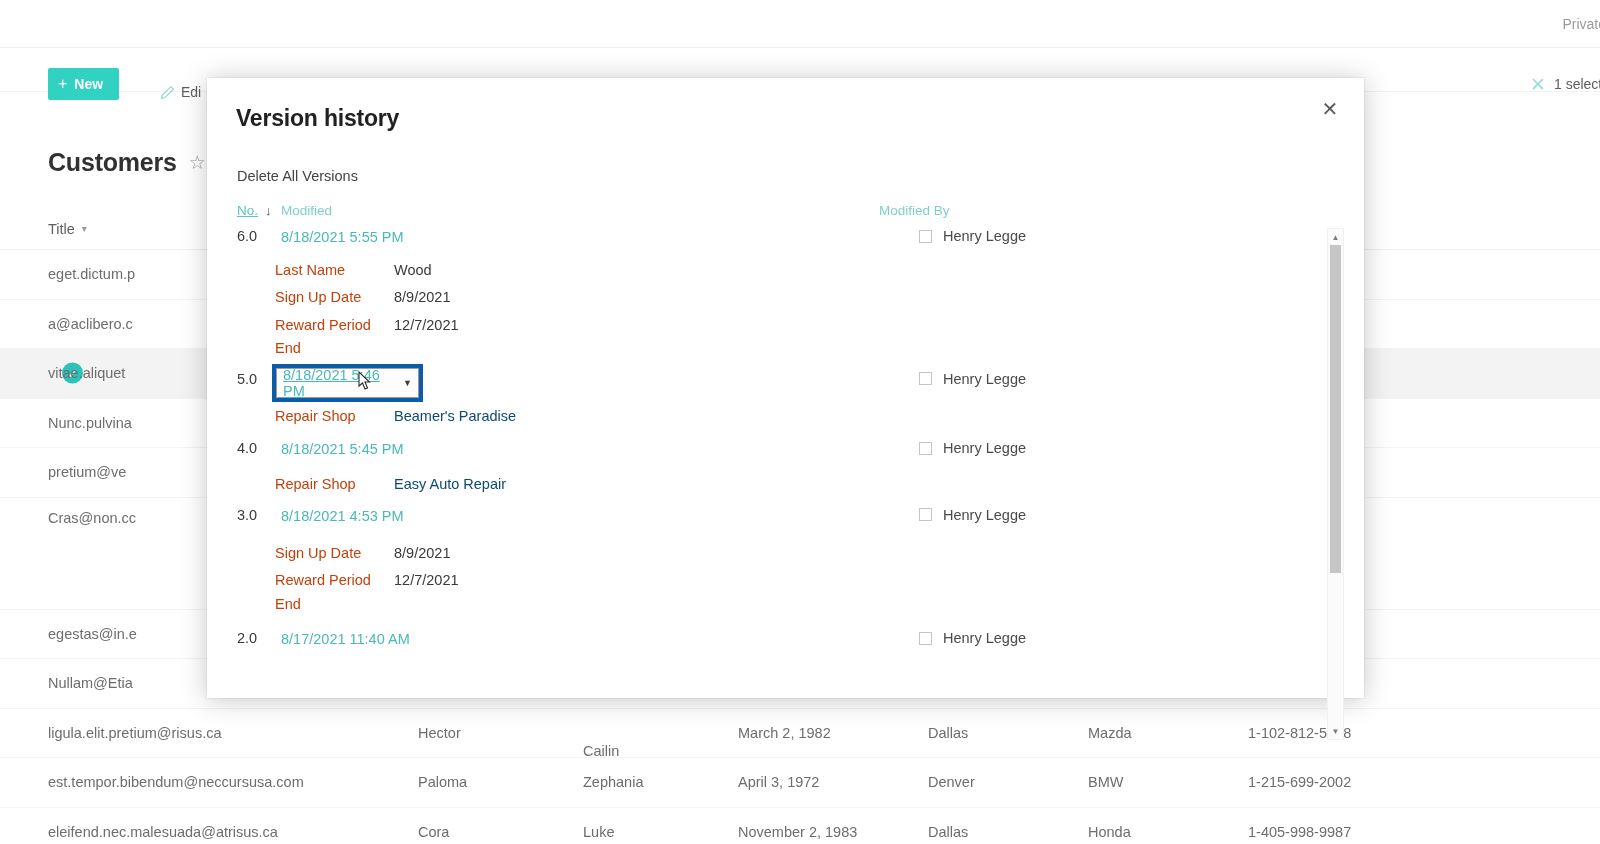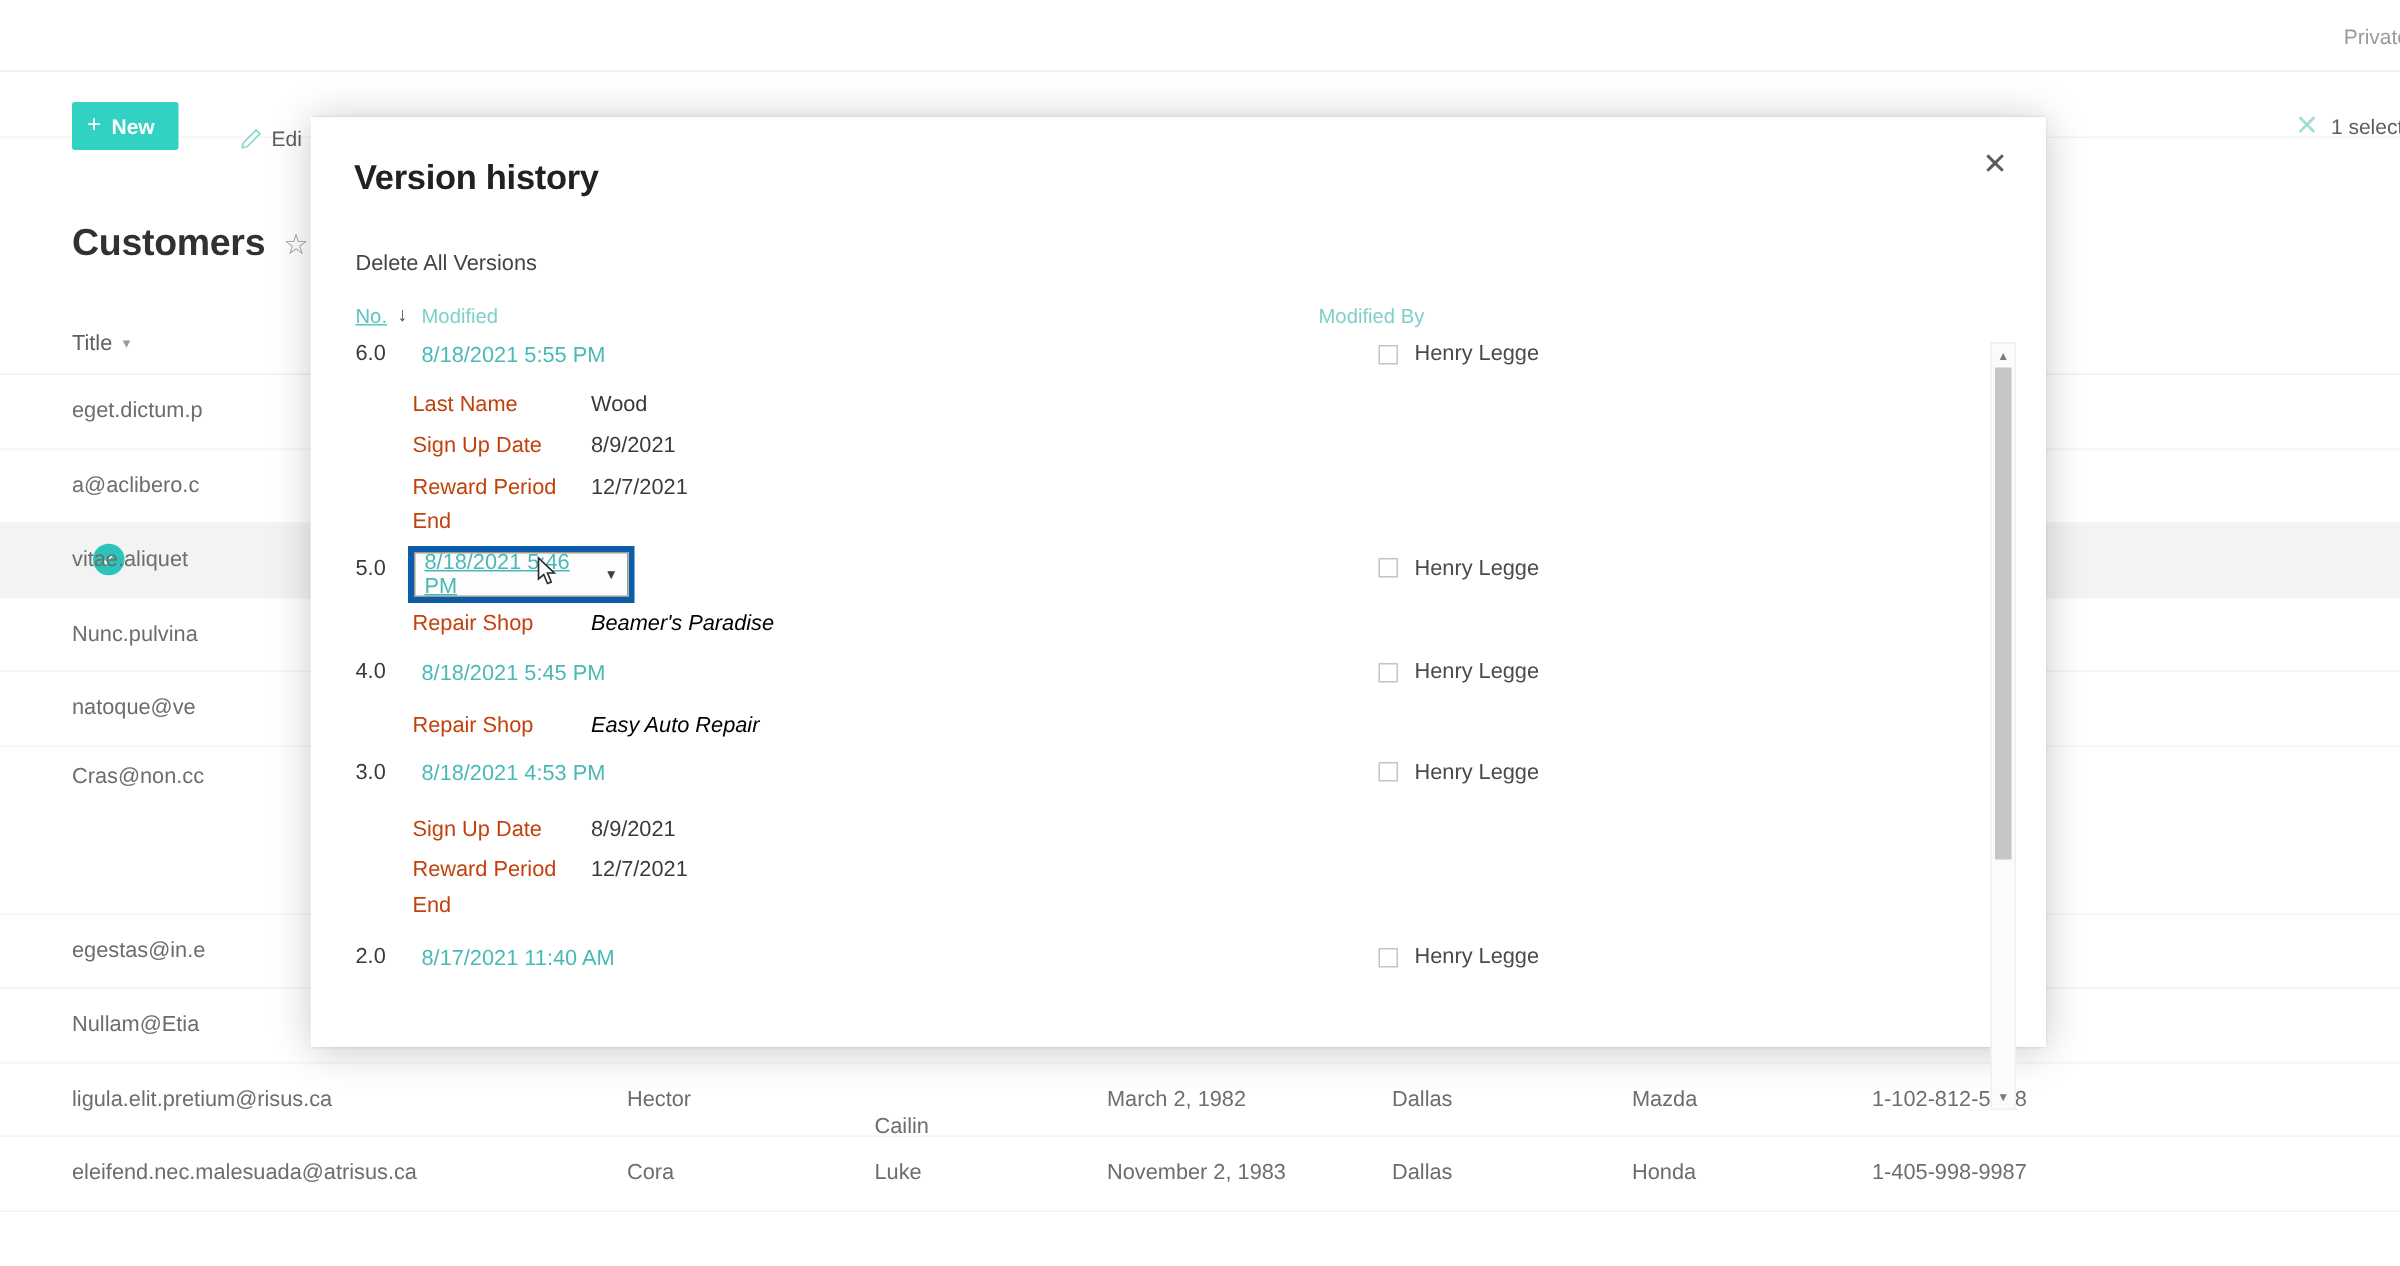--- a/index.html
+++ b/index.html
@@ -175,21 +175,21 @@
     height: 30px; width: 143px; padding: 0 6px 0 6px;
   }
   .date-focus .inner .dtext {
     font-size: 14.5px; color: #49b9b5; text-decoration: underline; cursor: pointer;
   }
   .date-focus .caret { font-size: 9px; color: #3d3d3d; margin-left: 7px; }
 
   .vh-detail { display: flex; padding-left: 46px; margin-top: 4px; }
   .vh-detail .dl { width: 119px; font-size: 14.5px; color: #c2410c; line-height: 1.62; }
   .vh-detail .dv { font-size: 14.5px; color: #3a3a3a; line-height: 1.62; }
-  .vh-detail .dv.link { color: #000000; cursor: pointer; font-style: italic; }
+  .vh-detail .dv.link { color: #0c4a6e; cursor: pointer; }
 
   
   .vh-scrollbar {
     position: absolute; right: 20px; top: 150px; width: 17px; height: 512px;
     background: #fbfbfb; border: 1px solid #f0f0f0;
   }
   .vh-scrollbar .sb-arrow {
     position: absolute; left: 0; width: 15px; height: 16px;
     display: flex; align-items: center; justify-content: center;
     color: #7a7a7a; font-size: 8px; cursor: pointer;
@@ -329,21 +329,21 @@
 
           <span>Nunc.pulvina</span>
         </div>
         <div class="td" style="width:110px;">-6669</div>
         <div class="td" style="width:150px;"></div>
       </div>
 
       <div class="tbl-row">
         <div class="td title-cell" style="width:1050px;">
 
-          <span>natoque@ve</span>
+          <span>pretium@ve</span>
         </div>
         <div class="td" style="width:110px;">-1625</div>
         <div class="td" style="width:150px;"></div>
       </div>
 
       <div class="tbl-row tall">
         <div class="td title-cell" style="width:1050px;">
 
           <span>Cras@non.cc</span>
         </div>
@@ -379,20 +379,32 @@
           <span>ligula.elit.pretium@risus.ca</span>
         </div>
         <div class="td" style="width:165px;">Hector</div>
         <div class="td" style="width:155px;margin-top:37px;">Cailin</div>
         <div class="td" style="width:190px;">March 2, 1982</div>
         <div class="td" style="width:160px;">Dallas</div>
         <div class="td" style="width:160px;">Mazda</div>
         <div class="td" style="width:200px;">1-102-812-5798</div>
       </div>
 
+      <div class="tbl-row">
+        <div class="td title-cell" style="width:370px;">
+
+          <span>est.tempor.bibendum@neccursusa.com</span>
+        </div>
+        <div class="td" style="width:165px;">Paloma</div>
+        <div class="td" style="width:155px;">Zephania</div>
+        <div class="td" style="width:190px;">April 3, 1972</div>
+        <div class="td" style="width:160px;">Denver</div>
+        <div class="td" style="width:160px;">BMW</div>
+        <div class="td" style="width:200px;">1-215-699-2002</div>
+      </div>
 
       <div class="tbl-row">
         <div class="td title-cell" style="width:370px;">
 
           <span>eleifend.nec.malesuada@atrisus.ca</span>
         </div>
         <div class="td" style="width:165px;">Cora</div>
         <div class="td" style="width:155px;">Luke</div>
         <div class="td" style="width:190px;">November 2, 1983</div>
         <div class="td" style="width:160px;">Dallas</div>

